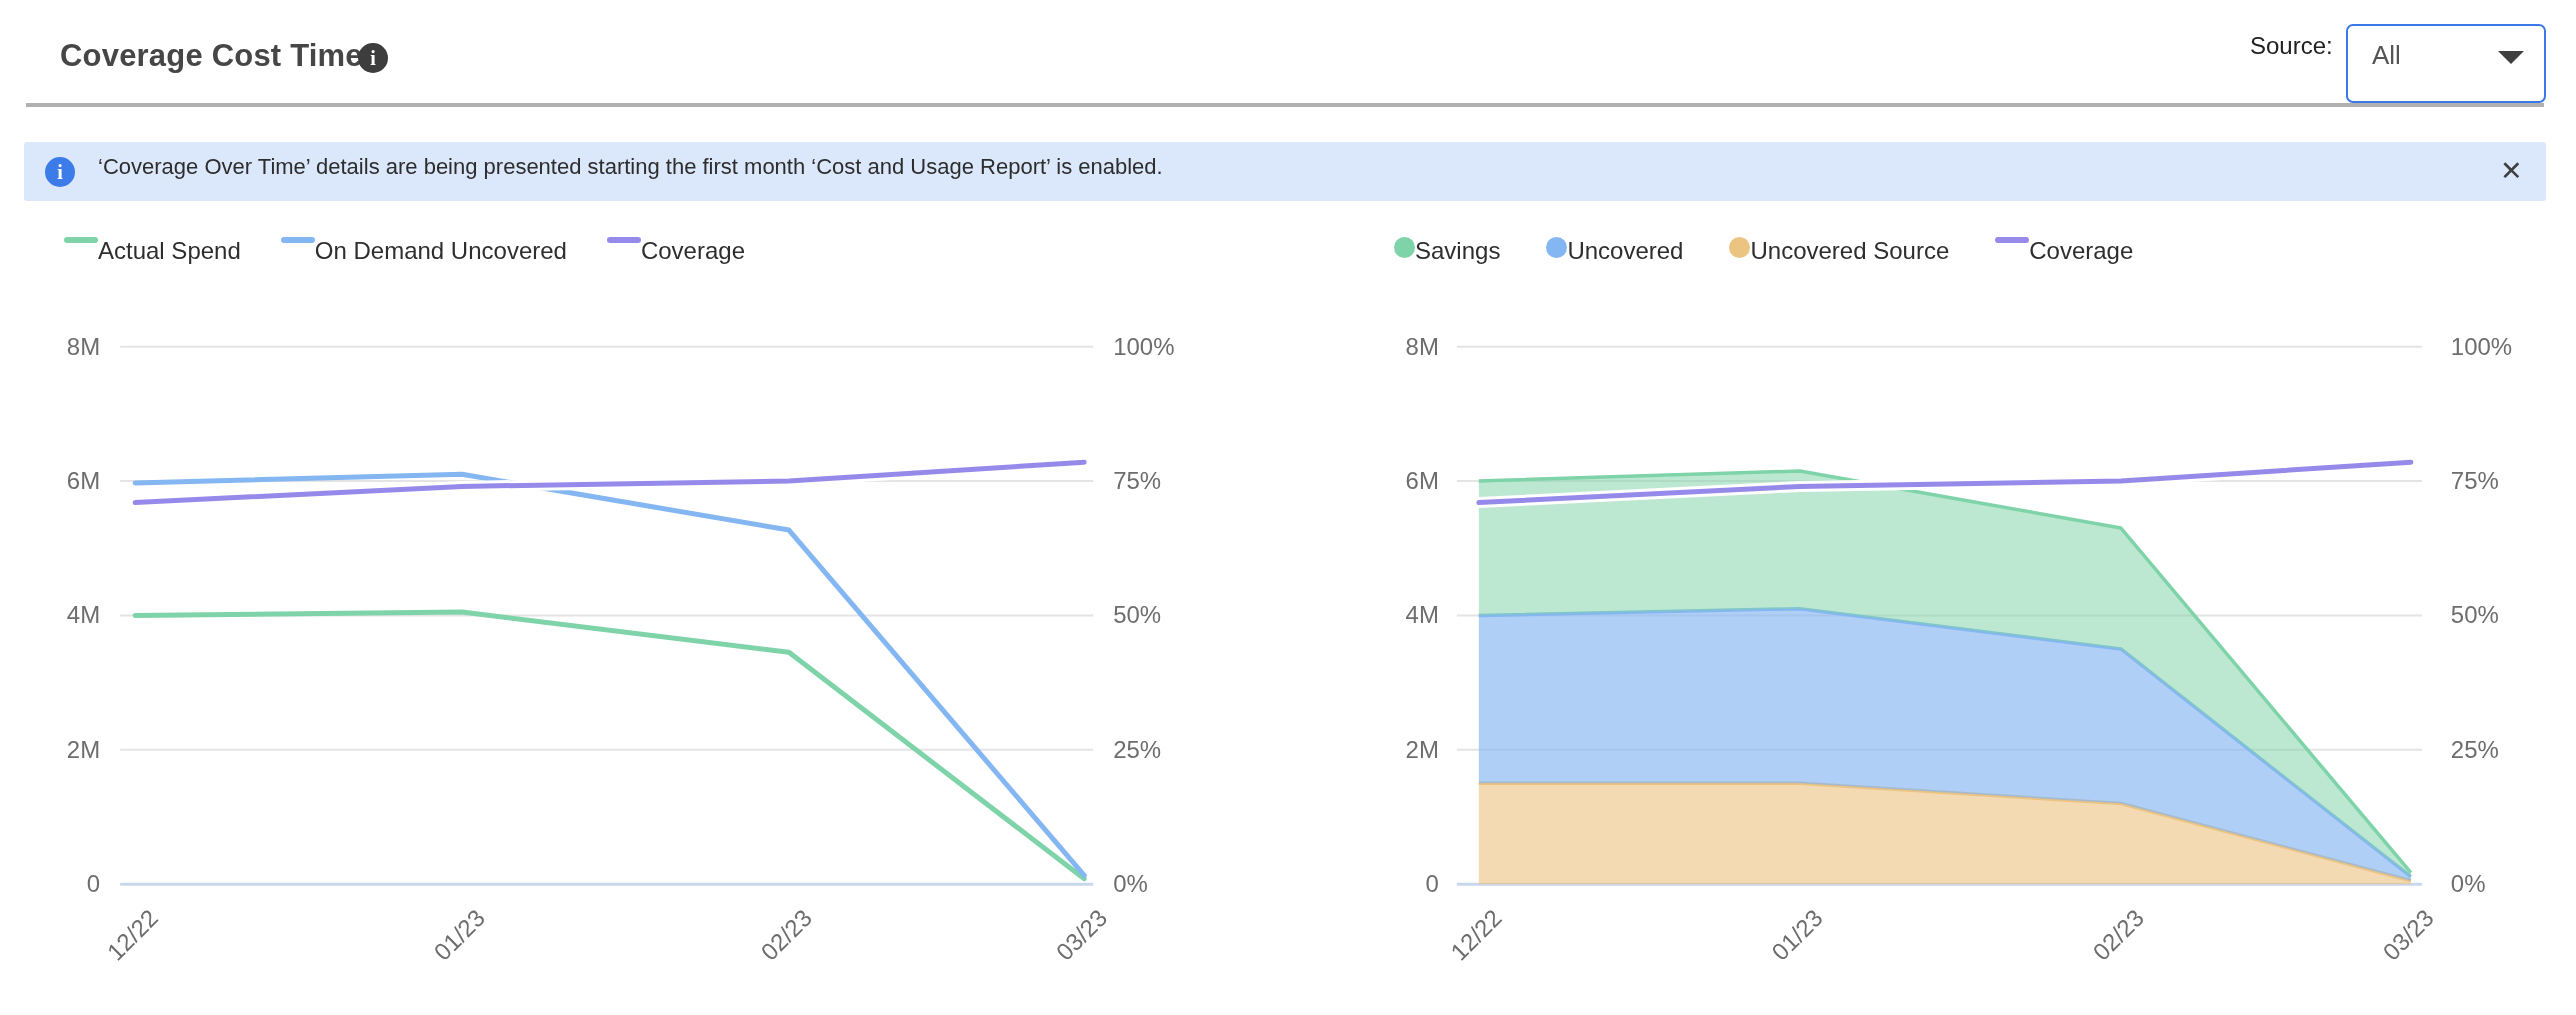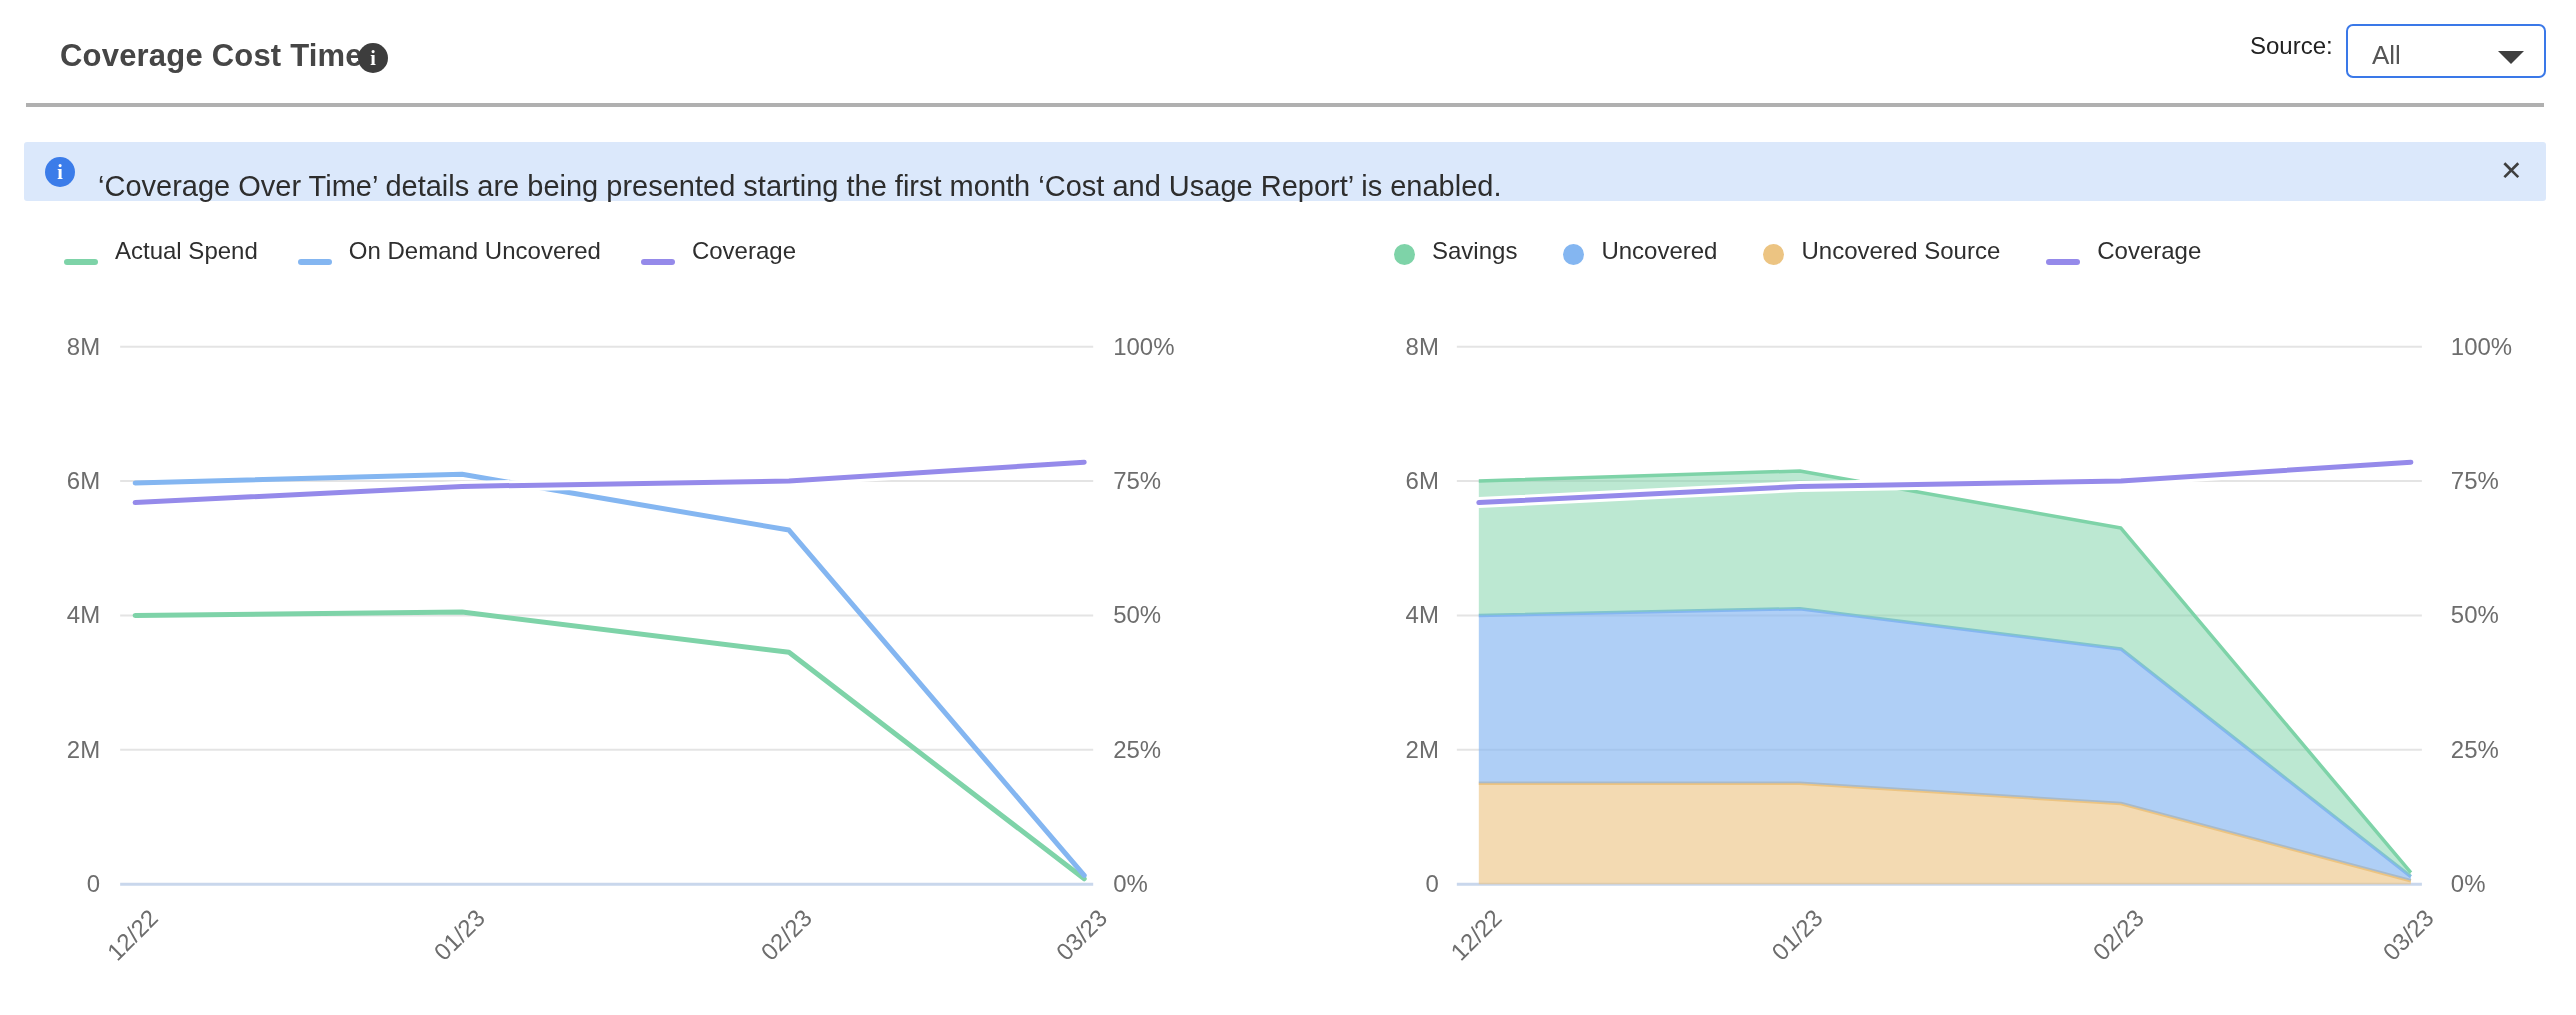--- a/index.html
+++ b/index.html
@@ -6,42 +6,42 @@
   html,body { width:2576px; height:1015px; background:#ffffff; overflow:hidden;
               font-family:"Liberation Sans", sans-serif; }
   .abs { position:absolute; }
 
   
   #page-title { left:60px; top:38px; font-size:31px; font-weight:bold; color:#464646; letter-spacing:0.2px; }
   #title-info { left:358px; top:43px; width:30px; height:30px; border-radius:50%;
                 background:#3d3d3d; color:#fff; text-align:center; line-height:30px;
                 font-size:20px; font-weight:bold; font-family:"Liberation Serif", serif; }
   #source-label { left:2250px; top:32px; font-size:24px; font-weight:normal; color:#222; }
-  #source-select { left:2346px; top:24px; width:200px; height:54px; background:#fff;
+  #source-select { left:2346px; top:24px; width:200px; height:79px; background:#fff;
                    border:2.5px solid #3a78e8; border-radius:7px; cursor:pointer; }
   #source-value { left:24px; top:14px; font-size:26px; color:#555; position:absolute; }
   #source-caret { position:absolute; right:20px; top:25px; width:0; height:0;
                   border-left:13px solid transparent; border-right:13px solid transparent;
                   border-top:13px solid #3f3f3f; }
   #header-divider { left:26px; top:103px; width:2518px; height:4px; background:#b0b0b0; }
 
   
   #banner { left:24px; top:142px; width:2522px; height:59px; background:#dbe8fb; border-radius:3px; }
   #banner-info { position:absolute; left:21px; top:15px; width:30px; height:30px; border-radius:50%;
                  background:#3b7ce9; color:#fff; text-align:center; line-height:30px;
                  font-size:20px; font-weight:bold; font-family:"Liberation Serif", serif; }
-  #banner-text { position:absolute; left:74px; top:28px; font-size:29px; color:#2d2d2d; }
+  #banner-text { position:absolute; left:74px; top:12px; font-size:22px; color:#2d2d2d; }
   #banner-close { position:absolute; left:2471px; top:11px; font-size:27px; color:#3f3f3f;
                   cursor:pointer; padding:5px; line-height:1; }
 
   
   .legend { display:flex; align-items:center; gap:40px; height:30px; }
   #legend-left { left:64px; top:236px; }
   #legend-right { left:1394px; top:236px; gap:46px; }
-  .legend-item { display:flex; align-items:flex-end; gap:17px; cursor:pointer; }
+  .legend-item { display:flex; align-items:flex-start; gap:0; cursor:pointer; }
   .legend-item .lbl { font-size:24px; color:#2e2e2e; }
   .marker-line { width:34px; height:6px; border-radius:3px; }
   .marker-dot  { width:21px; height:21px; border-radius:50%; }
 
   svg text { font-family:"Liberation Sans", sans-serif; }
   #charts-svg { left:0; top:0; }
 </style>
 </head>
 <body>
 

